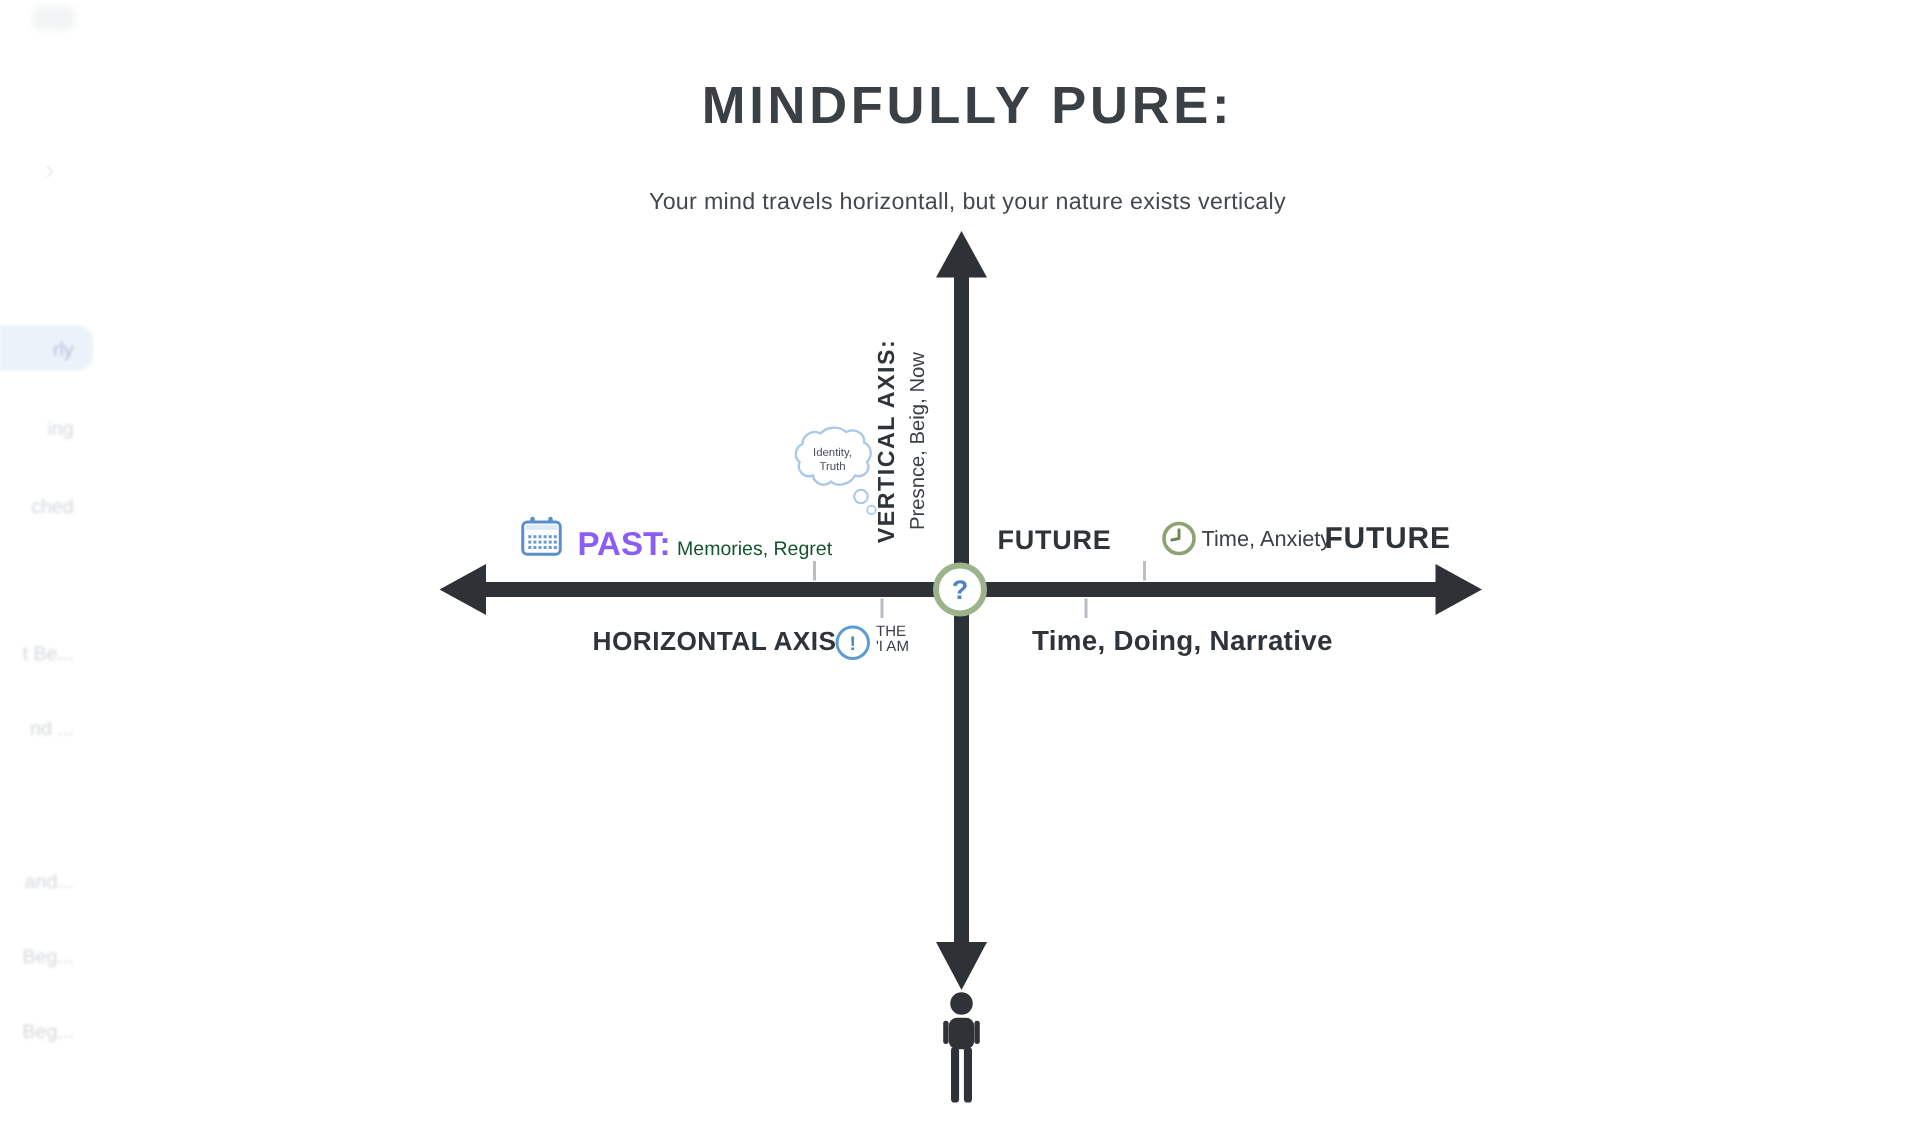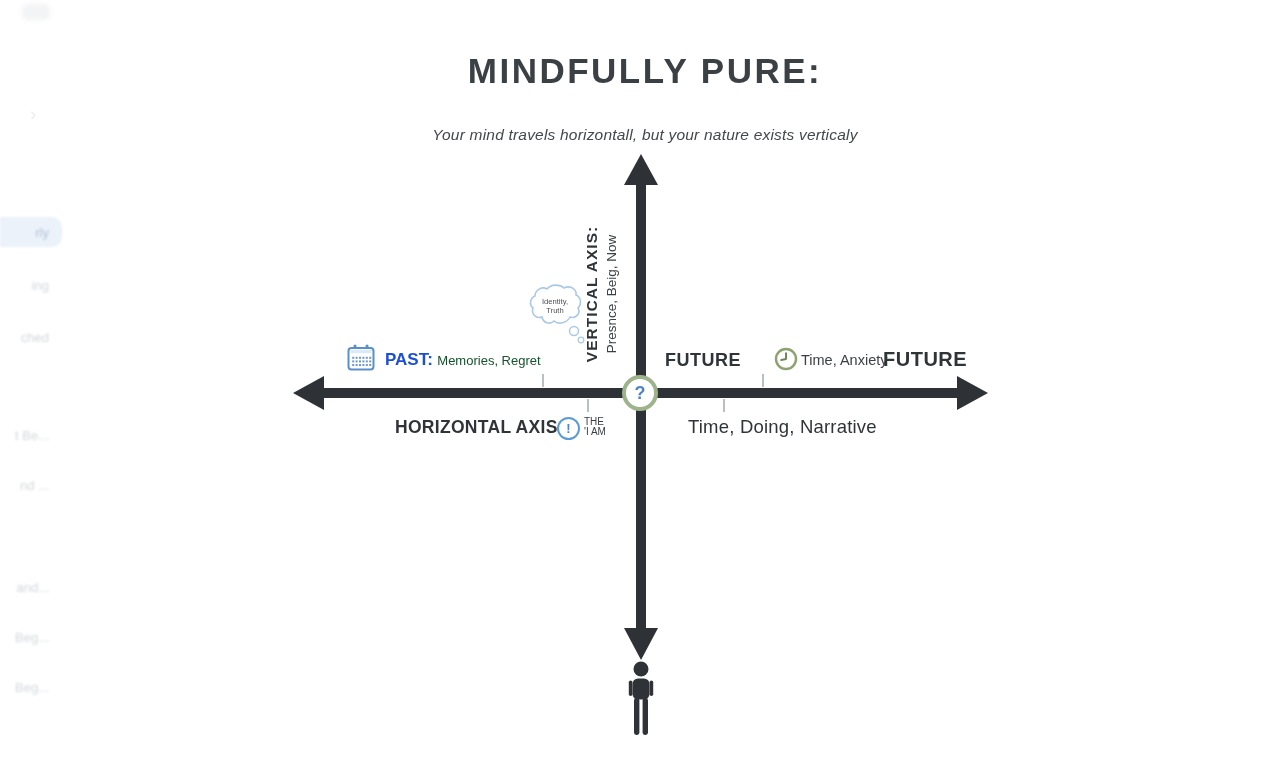--- a/index.html
+++ b/index.html
@@ -16,21 +16,21 @@
   .s-item{position:absolute;left:0;width:62px;height:30px;display:flex;align-items:center;
           justify-content:flex-end;padding-right:13px;box-sizing:border-box;
           font-size:13px;color:rgba(125,135,148,.34);filter:blur(1.1px);white-space:nowrap;
           overflow:hidden;}
   .s-item.active{background:#ebf2fa;border-radius:0 10px 10px 0;color:rgba(110,135,170,.45);}
 
   
   .title{position:absolute;left:250px;top:24px;width:790px;text-align:center;
          font-weight:bold;font-size:35px;line-height:47px;letter-spacing:2.5px;color:#3b4045;}
   .subtitle{position:absolute;left:250px;top:110px;width:790px;text-align:center;
-            font-size:15.5px;color:#43484d;letter-spacing:.2px;font-style:italic;}
+            font-size:15.5px;color:#43484d;letter-spacing:.2px;}
 
   
   .shaft{position:absolute;background:#2e3236;}
   .tri{position:absolute;width:0;height:0;}
   .tri.up{border-left:17px solid transparent;border-right:17px solid transparent;
           border-bottom:31px solid #2e3236;}
   .tri.down{border-left:17px solid transparent;border-right:17px solid transparent;
           border-top:32px solid #2e3236;}
   .tri.left{border-top:17px solid transparent;border-bottom:17px solid transparent;
           border-right:31px solid #2e3236;}
@@ -44,35 +44,35 @@
       font-size:18px;font-weight:bold;color:#4e82c4;}
 
   
   .v-label{position:absolute;left:601px;top:294px;transform:translate(-50%,-50%) rotate(-90deg);
            text-align:center;white-space:nowrap;}
   .v-label .l1{font-weight:bold;font-size:15.5px;letter-spacing:1px;color:#2f3439;}
   .v-label .l2{font-size:13.5px;color:#3c4146;margin-top:3px;}
 
   
   .past-row{position:absolute;left:385px;top:350px;white-space:nowrap;}
-  .past-row .b{font-weight:bold;font-size:17px;color:#1d4ed8;text-align:right;}
+  .past-row .b{font-weight:bold;font-size:22px;color:#8b5cf6;text-align:right;}
   .past-row .d{font-size:13px;color:#14532d;}
   .future-left{position:absolute;left:665px;top:350px;font-weight:bold;font-size:18px;
                letter-spacing:.5px;color:#2f3439;}
   .plans{position:absolute;left:801px;top:352px;font-size:14.5px;color:#3c4146;white-space:nowrap;}
   .future-right{position:absolute;left:883px;top:348px;font-weight:bold;font-size:20px;
                letter-spacing:.5px;color:#2f3439;}
   .h-axis-label{position:absolute;left:395px;top:417px;font-weight:bold;font-size:17.5px;
                letter-spacing:.3px;color:#2f3439;}
   .alert-circle{position:absolute;left:557px;top:417px;width:23px;height:23px;box-sizing:border-box;
       border:2.5px solid #5d9bd3;border-radius:50%;background:#fff;display:flex;align-items:center;
       justify-content:center;font-weight:bold;font-size:13px;color:#4a86c8;}
   .iam{position:absolute;left:584px;top:417px;font-size:10px;line-height:9.5px;color:#3c4146;
        white-space:nowrap;}
-  .time-doing{position:absolute;left:688px;top:416px;font-weight:normal;font-size:18.5px;
+  .time-doing{position:absolute;left:688px;top:416px;font-weight:bold;font-size:18.5px;
        letter-spacing:.2px;color:#2f3439;}
 
   svg text{font-family:"Liberation Sans",sans-serif;}
 </style>
 </head>
 <body>
 
 <div class="app">
 
   <aside class="sidebar">

